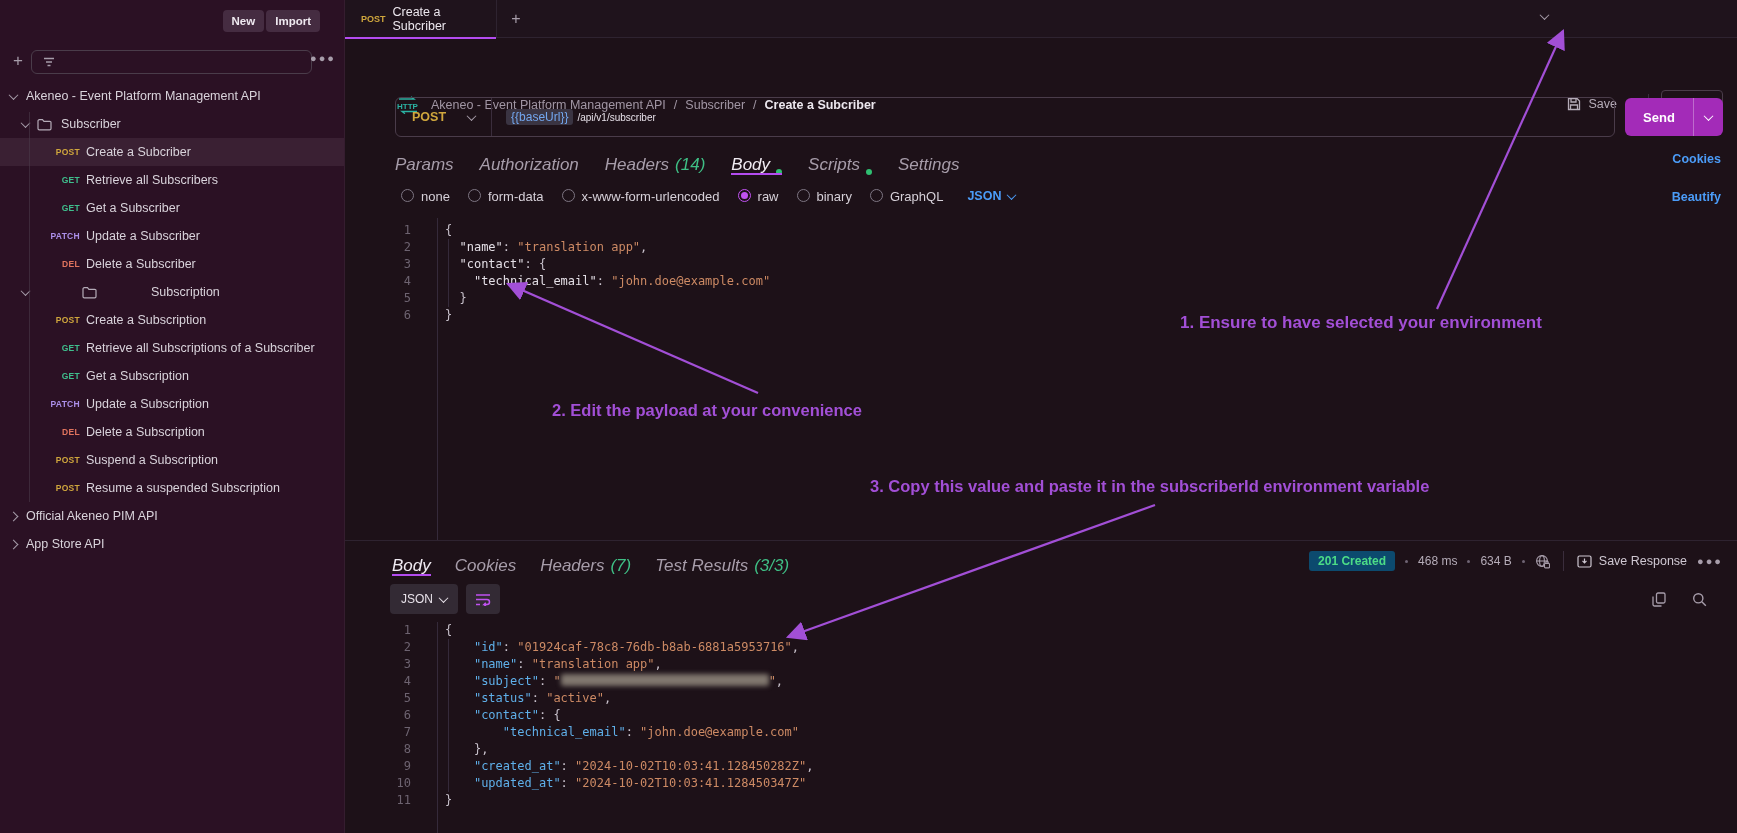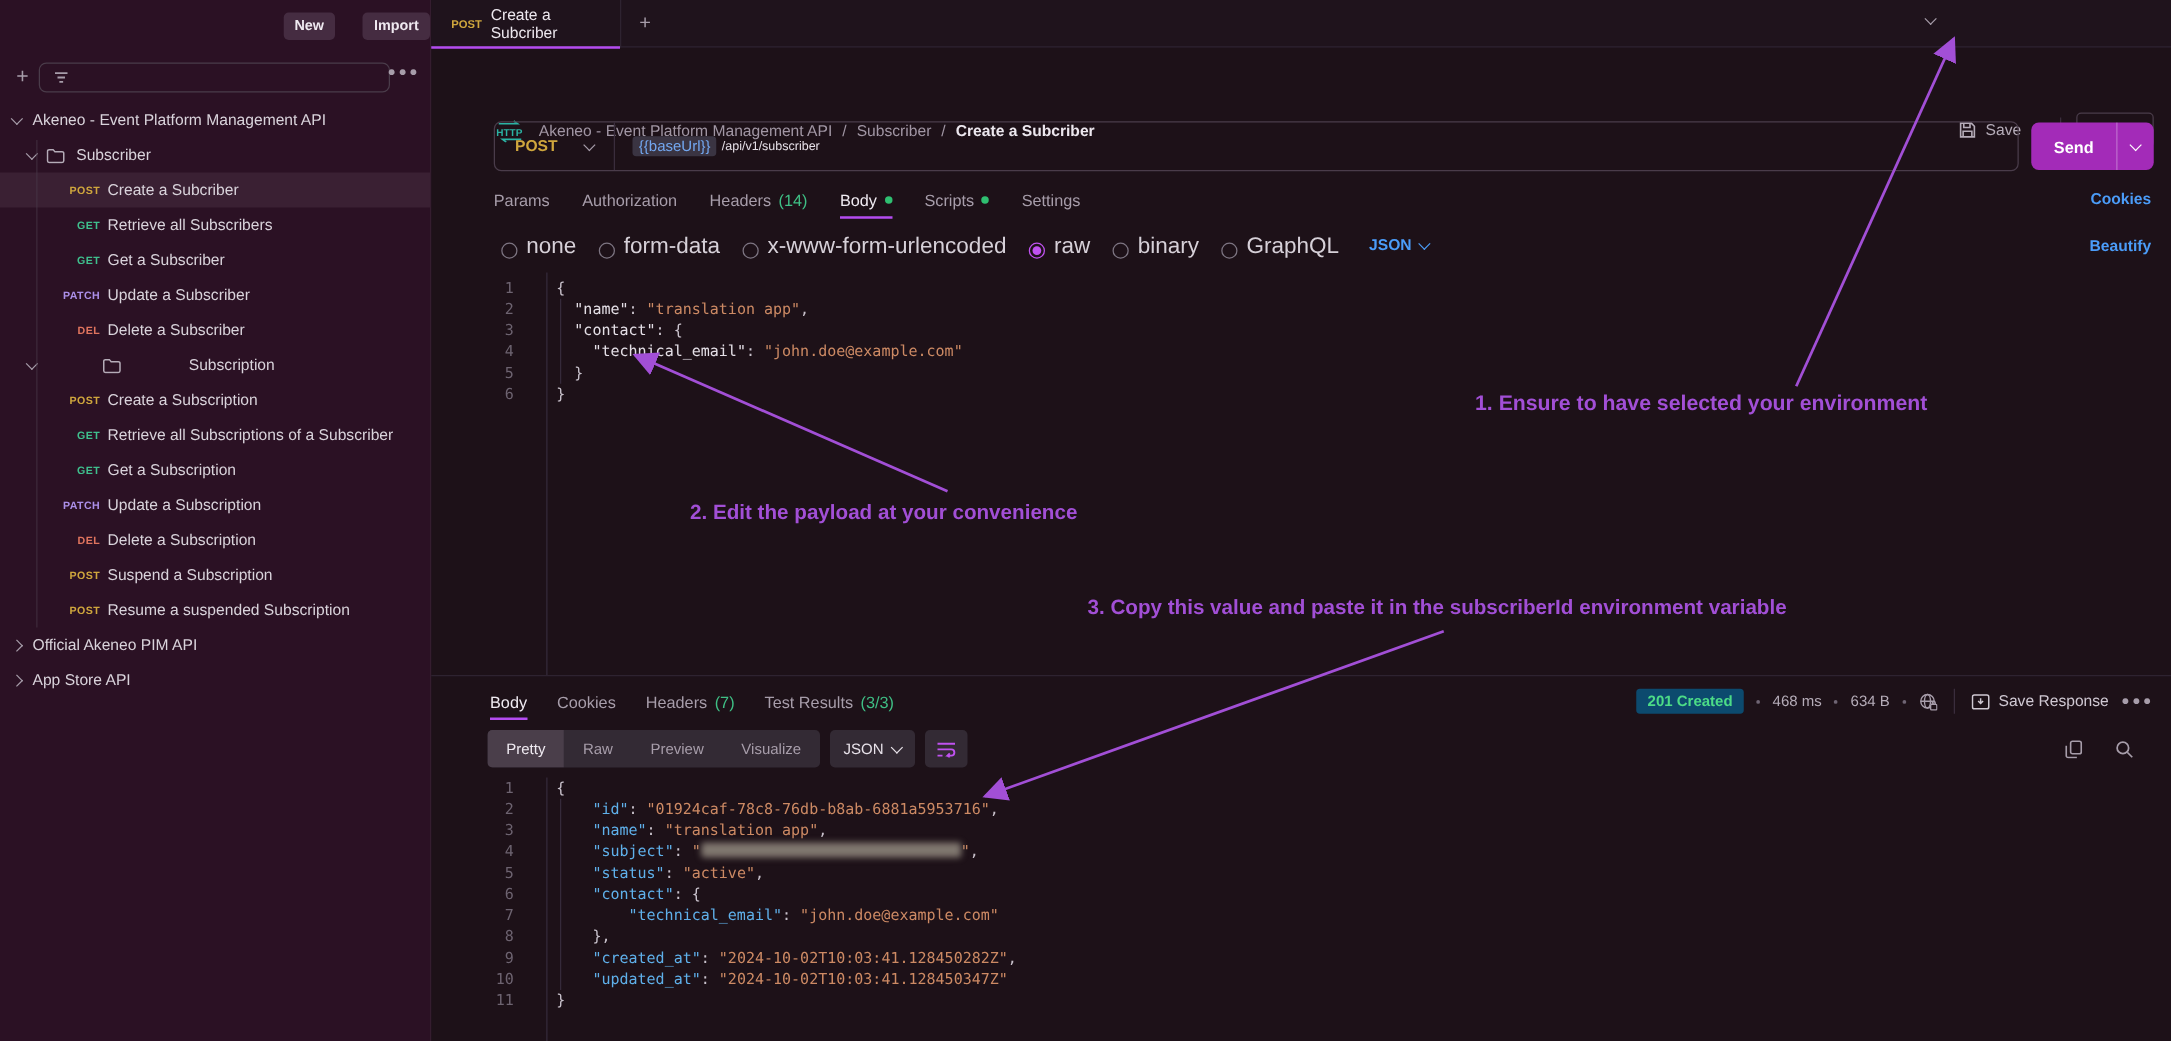--- a/index.html
+++ b/index.html
@@ -1,21 +1,21 @@
 <!DOCTYPE html>
 <html><head>
 <meta charset="utf-8">
 <style>
   * { margin:0; padding:0; box-sizing:border-box; }
   html,body { width:1737px; height:833px; overflow:hidden; }
   body { font-family:"Liberation Sans", sans-serif; background:#1d1118; color:#e8e2ea; position:relative; }
 
   
   .sidebar { position:absolute; left:0; top:0; width:345px; height:833px; background:#2b1124; border-right:1px solid rgba(255,255,255,0.05); }
-  .sb-top { position:absolute; top:10px; right:0; display:flex; gap:22px;padding-left:48px; }
+  .sb-top { position:absolute; top:10px; right:24px; display:flex; gap:2px;padding-left:48px; }
   .btn-dim { background:#45294025; background:#452c41; color:#efe9f0; border:none; border-radius:4px; height:22px; padding:0 9px; font-size:11.5px; font-weight:700; font-family:inherit; cursor:pointer; }
   .sb-search-row { position:absolute; top:50px; left:0; width:100%; height:24px; }
   .sb-plus { position:absolute; left:8px; top:1px; width:20px; height:20px; background:none; border:none; color:#a79daa; font-size:17px; line-height:20px; cursor:pointer; }
   .sb-search { position:absolute; left:31px; top:0; width:281px; height:24px; border:1px solid #4a3c4a; border-radius:6px; display:flex; align-items:center; padding-left:10px; }
   .sb-more { position:absolute; right:8px; top:2px; background:none; border:none; color:#a79daa; font-size:11px; letter-spacing:2px; cursor:pointer; }
   .tree { position:absolute; top:82px; left:0; width:100%; }
   .tree-row { display:flex; align-items:center; height:28px; font-size:12.5px; color:#d9d3db; cursor:pointer; white-space:nowrap; }
   .tree-row.selected { background:#3a2033; }
   .tree-guide { position:absolute; left:29px; top:112px; width:1px; height:390px; background:#4a3a4a; opacity:.6; }
   .method { font-size:8.5px; font-weight:700; letter-spacing:.3px; width:62px; text-align:right; margin-right:6px; flex:none; }
@@ -52,29 +52,29 @@
   .url-chevron { margin-left:22px; }
   .url-vdiv { width:1px; height:38px; background:#3a2d3c; margin-left:16px; }
   .url-chip { background:#3a3442; color:#73a7f0; font-size:12px; padding:1px 5px; border-radius:3px; margin-left:14px; }
   .url-path { font-size:10px; color:#e6e0e8; margin-left:4px; }
   .send-btn { position:absolute; left:1280px; top:1px; width:98px; height:38px; background:#a32bb8; border:none; border-radius:6px; color:#fff; font-weight:700; font-size:13px; font-family:inherit; display:flex; align-items:center; cursor:pointer; padding:0; }
   .send-label { flex:1; text-align:center; }
   .send-split { width:30px; height:100%; border-left:1px solid rgba(255,255,255,.3); display:flex; align-items:center; justify-content:center; }
   .send-split .chev { border-color:#fff; }
 
   .req-tabs { position:absolute; left:50px; top:145px; display:flex; gap:26px; height:30px; align-items:center; }
-  .rtab { font-size:13px; color:#a79daa; display:flex; align-items:center; gap:6px; cursor:pointer; position:relative; height:30px; }
+  .rtab { font-size:17px; color:#a79daa; display:flex; align-items:flex-end; gap:6px; cursor:pointer; position:relative; height:30px;font-style:italic; }
   .rtab.active { color:#f0ebf2; }
   .rtab.active::after { content:""; position:absolute; left:0; bottom:0; width:100%; height:2px; background:#b44cf0; }
   .count { color:#3fbf85; }
   .gdot { width:6px; height:6px; border-radius:50%; background:#2fbf71; }
   .cookies-link { position:absolute; right:16px; top:152px; color:#4b9cf8; font-size:12.5px; font-weight:700; cursor:pointer; }
 
   .body-row { position:absolute; left:56px; top:183px; display:flex; gap:18px; align-items:center; height:26px; }
-  .radio-item { display:flex; align-items:flex-end; gap:7px; font-size:18px; color:#d6d0d8; cursor:pointer; }
+  .radio-item { display:flex; align-items:flex-start; gap:7px; font-size:13px; color:#d6d0d8; cursor:pointer; }
   .radio { width:13px; height:13px; border:1.5px solid #7d7582; border-radius:50%; display:flex; align-items:center; justify-content:center; }
   .radio.sel { border-color:#c052f0; }
   .radio-dot { width:7px; height:7px; border-radius:50%; background:#c052f0; }
   .lang-select { display:flex; align-items:center; gap:7px; color:#4b9cf8; font-size:12.5px; font-weight:700; margin-left:6px; cursor:pointer; }
   .lang-select .chev { border-color:#4b9cf8; }
   .beautify-link { position:absolute; right:16px; top:190px; color:#4b9cf8; font-size:12.5px; font-weight:700; cursor:pointer; }
 
   
   .editor { position:absolute; left:0; width:100%; font-family:"DejaVu Sans Mono", monospace; font-size:12px; line-height:17px; }
   .editor::before { content:""; position:absolute; left:92px; top:0; bottom:0; width:1px; background:#352a3a; }
@@ -393,26 +393,20 @@
               <path d="M7.5 3.5 v4 m-2 -1.7 l2 2 l2 -2"></path>
             </svg>
         </span>
         <span>Save Response</span>
       </span>
       <button class="ooo">●●●</button>
     </div>
   </div>
 
   <div class="resp-toolbar">
-    <div class="seg-ctl" id="resp-views">
-        <div class="seg active">Pretty</div>
-        <div class="seg">Raw</div>
-        <div class="seg">Preview</div>
-        <div class="seg">Visualize</div>
-      </div>
     <button class="tool-btn">
       <span>JSON</span>
       <span class="chev down" style="border-color:#e8e2ea;"></span>
     </button>
     <button class="tool-btn" style="padding:0 9px;">
       <svg width="16" height="13" viewBox="0 0 16 13" fill="none" stroke="#c052f0" stroke-width="1.5">
           <line x1="1" y1="2" x2="15" y2="2"></line>
           <path d="M1 6.5 h11 a2.5 2.5 0 0 1 0 5 h-3 l1.8 -1.8 M9 11.5 l1.8 1.8"></path>
           <line x1="1" y1="11.5" x2="5" y2="11.5"></line>
         </svg>

